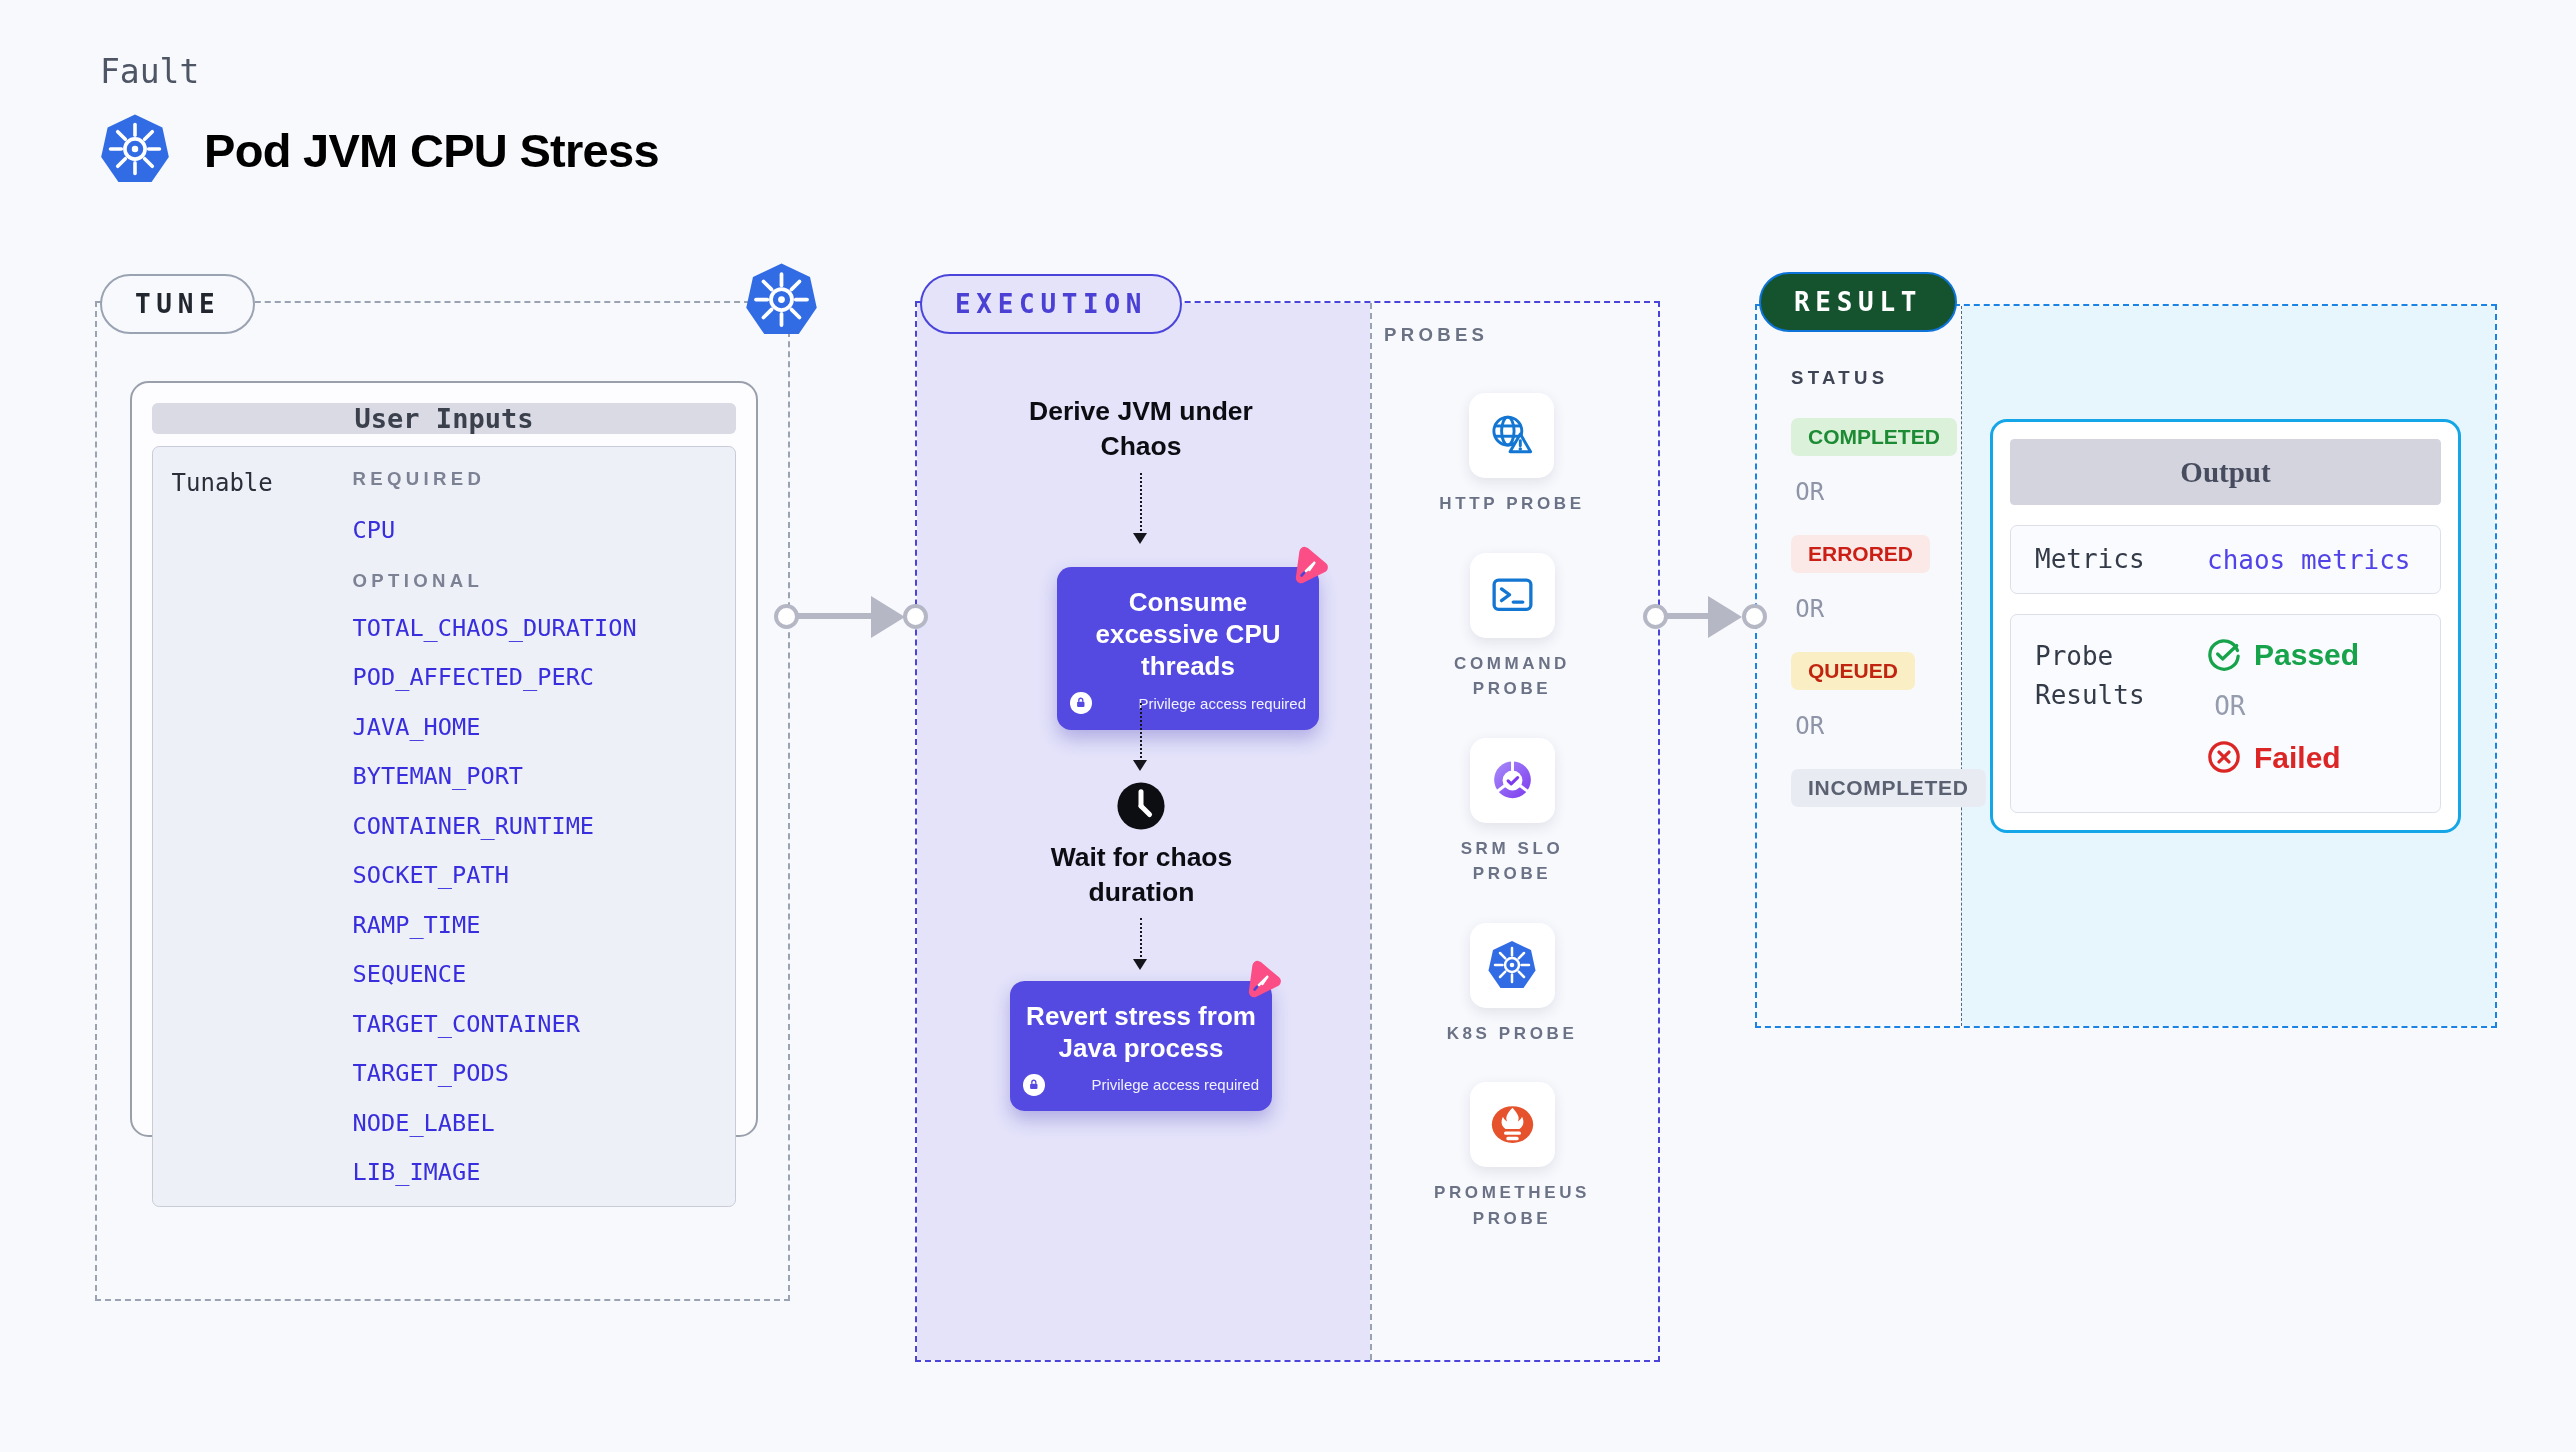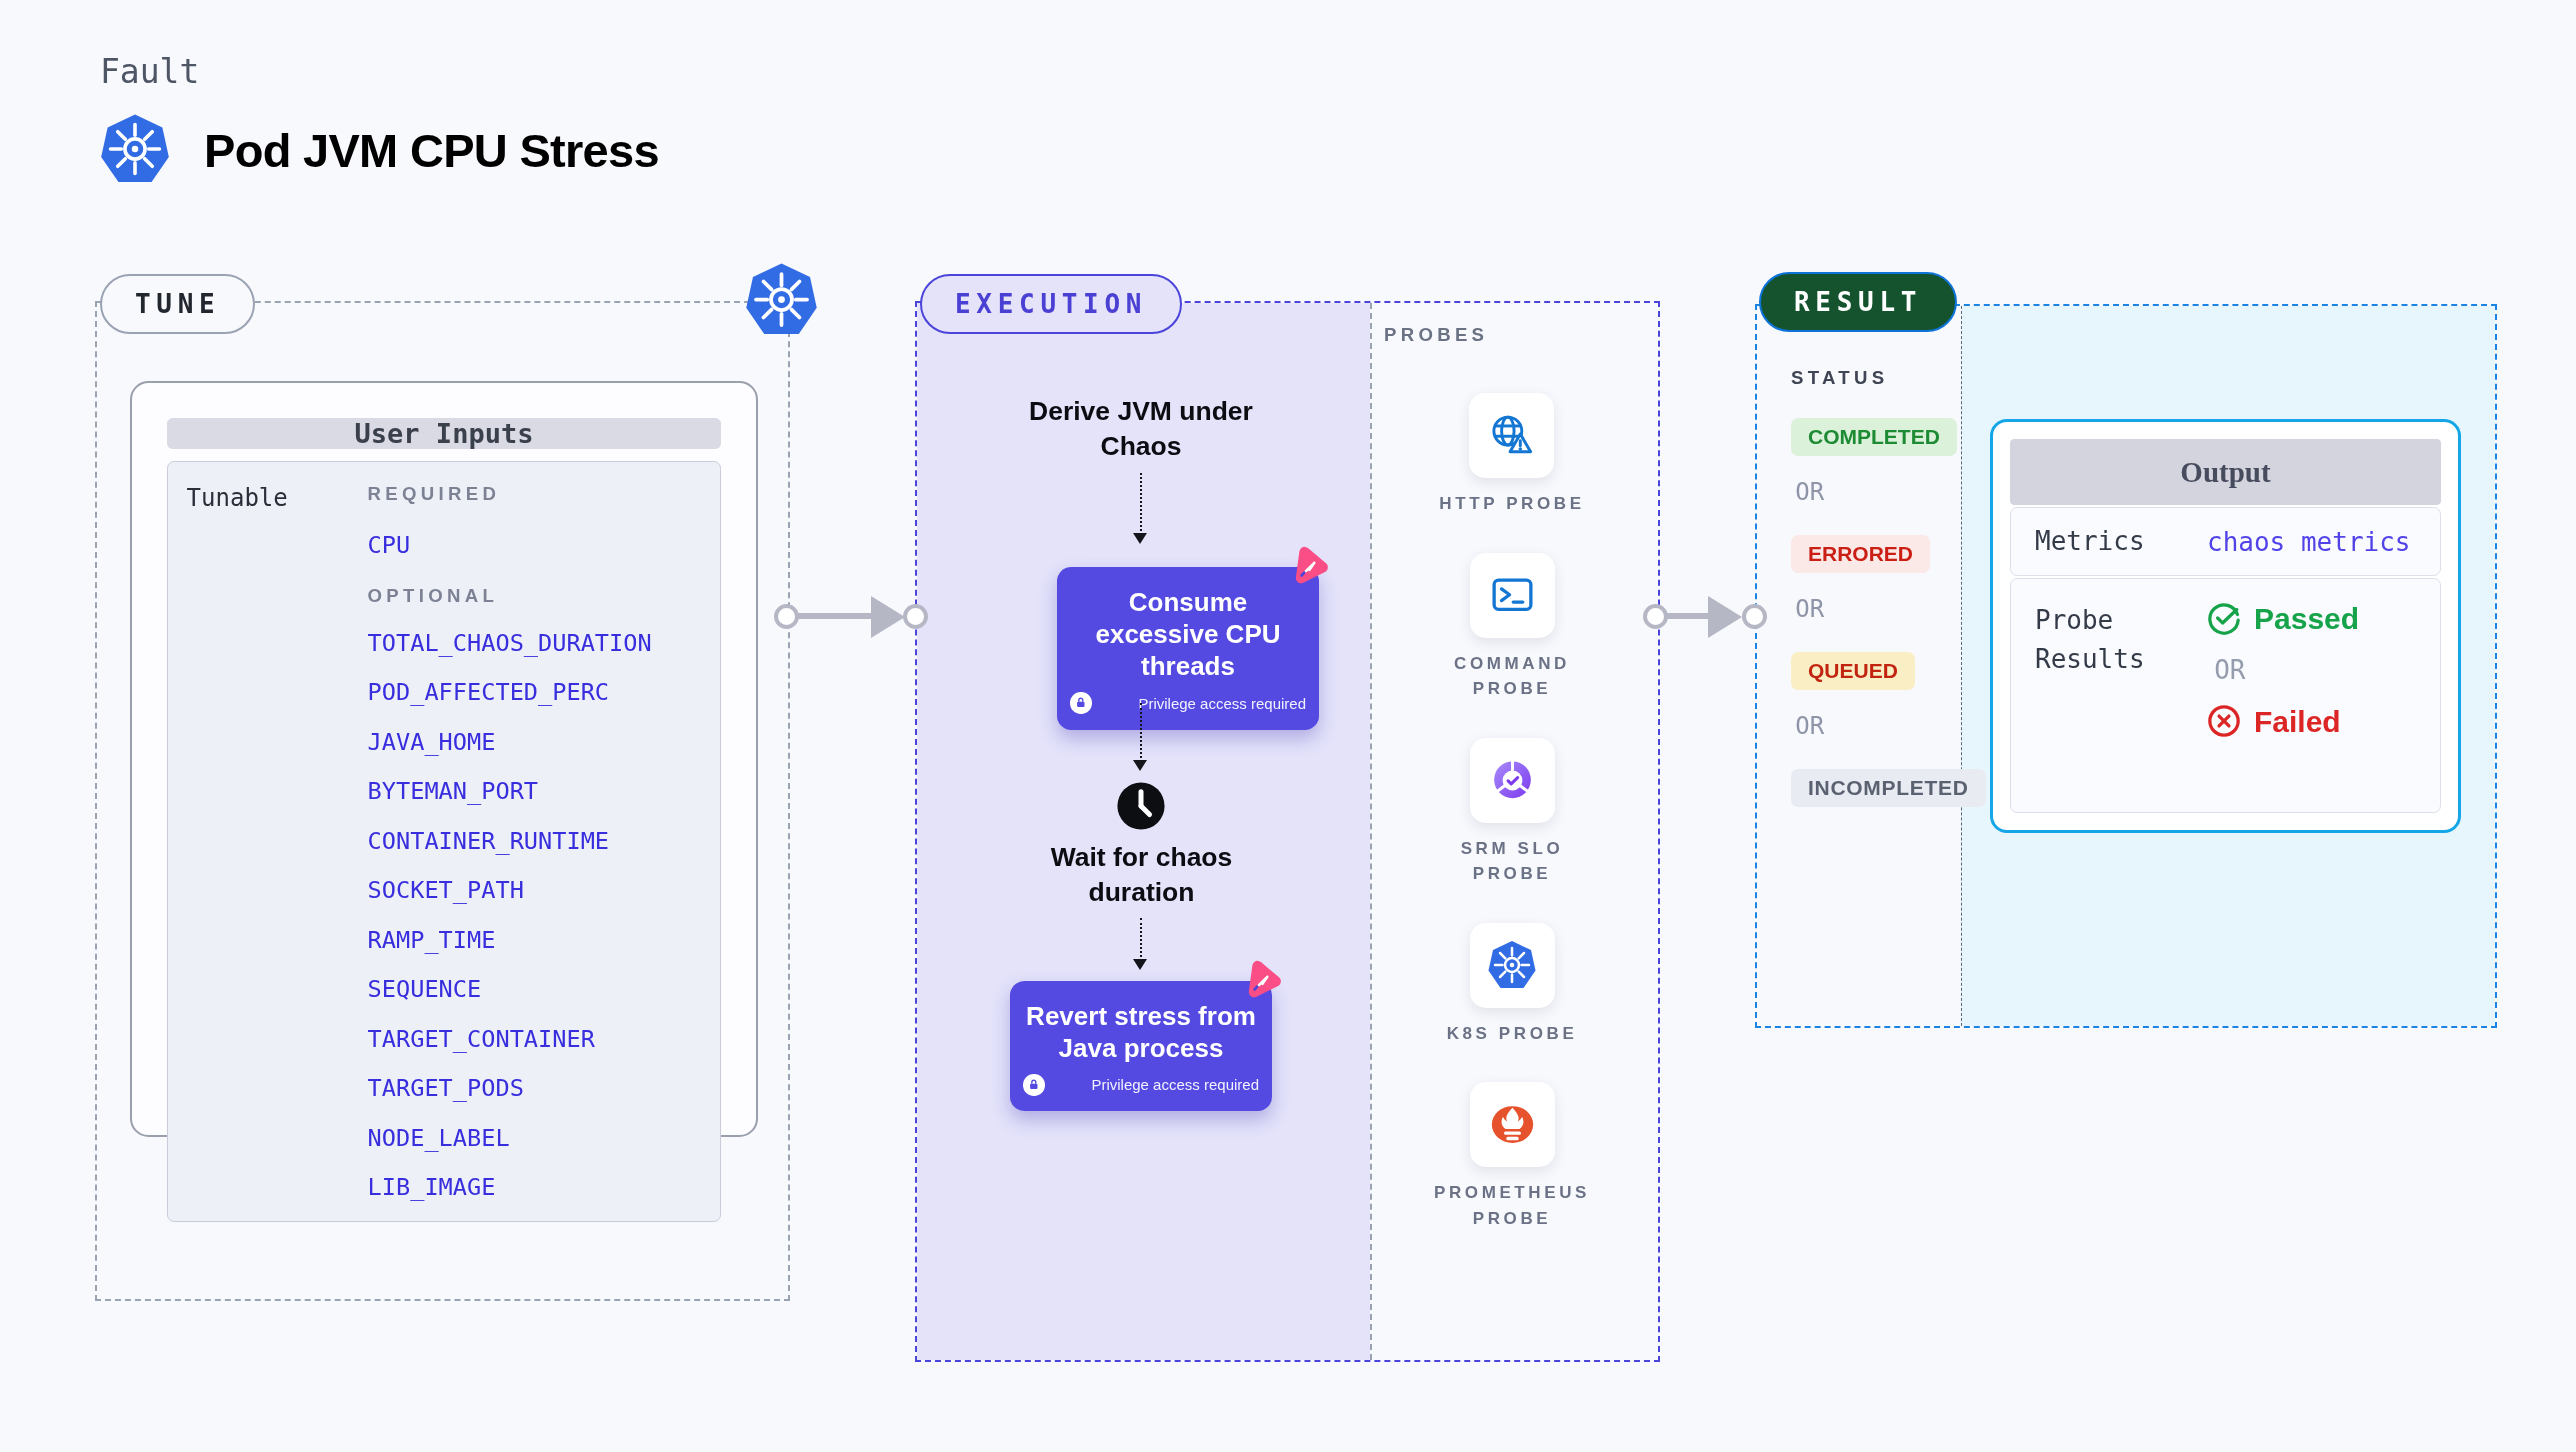--- a/index.html
+++ b/index.html
@@ -17,21 +17,21 @@
   .pill{position:absolute;height:56px;display:flex;align-items:center;justify-content:center;
         border-radius:716px;font-weight:bold;font-size:26px;letter-spacing:5.7px;padding:0 33px;z-index:6;}
   .pill-tune{left:100px;top:274px;background:#f8f9fd;border:2.9px solid #9aa3b2;color:#22262f;}
   .pill-exec{left:920px;top:274px;background:#e4e3fa;border:2.9px solid #4a44da;color:#4a40d4;}
   .pill-result{left:1759px;top:272px;background:#14532d;border:2.9px solid #0e74d9;color:#ffffff;}
 
   
   .tune-box{left:95px;top:301px;width:691px;height:996px;border:2.1px dashed #9aa3b2;z-index:1;}
   .k8s-corner{left:744px;top:262px;z-index:7;}
   .ui-card{left:130px;top:381px;width:628px;height:756px;background:#fdfdff;border:2.1px solid #9aa0ab;
-           border-radius:18.6px;padding:35px;box-sizing:border-box;display:flex;flex-direction:column;z-index:3;}
+           border-radius:18.6px;padding:20px;box-sizing:border-box;display:flex;flex-direction:column;z-index:3;}
   .ui-head{height:69px;background:#d9dae3;border-radius:5.7px;display:flex;align-items:center;justify-content:center;
            font-size:27px;font-weight:bold;color:#3b404d;}
   .ui-list{margin-top:11.5px;flex:1;background:#eef0f8;border:1.4px solid #c9cbd8;border-radius:7.2px;
            padding:21.5px 7.2px 20px 18.6px;display:flex;box-sizing:border-box;}
   .ui-rowlabel{width:181px;font-size:24px;color:#2a2e38;padding-top:1.4px;}
   .ui-col{display:flex;flex-direction:column;}
   .grp-label{font-size:18.6px;font-weight:bold;letter-spacing:4.3px;color:#7c8294;}
   .tunable-item{font-size:23.6px;color:#382ede;}
   .mt36{margin-top:26px;} .mt30{margin-top:21.5px;}
 
@@ -79,21 +79,21 @@
   .badge-completed{color:#1d8a34;background:#dcf1da;}
   .badge-errored{color:#cb1f15;background:#fbe9e7;}
   .badge-queued{color:#c2250f;background:#faeec5;}
   .badge-incompleted{color:#5a6170;background:#e9ebf3;letter-spacing:0.7px;}
   .or-sep{margin-top:21.5px;margin-left:4.3px;font-size:24px;color:#8f95a8;}
 
   .output-card{left:1990px;top:419px;width:471px;height:414px;background:#ffffff;border:3.6px solid #14a6e6;
                border-radius:17px;box-sizing:border-box;padding:17px;display:flex;flex-direction:column;z-index:3;}
   .output-head{height:66px;background:#d3d4de;border-radius:4.3px;display:flex;align-items:center;
                justify-content:center;font-size:29px;font-weight:bold;color:#464c5e;font-family:Liberation Serif, serif;}
-  .o-row{margin-top:2px;border:1.4px solid #dcdfe9;border-radius:7.2px;background:#fafbfe;box-sizing:border-box;}
+  .o-row{margin-top:20px;border:1.4px solid #dcdfe9;border-radius:7.2px;background:#fafbfe;box-sizing:border-box;}
   .o-metrics{height:69px;display:flex;align-items:center;padding-left:24px;}
   .o-label{width:172px;font-size:26px;color:#343b48;line-height:1.5;}
   .o-value{font-size:26px;color:#5143e8;}
   .o-proberow{flex:1;display:flex;padding:21.5px 0 0 24px;}
   .pr-col{display:flex;flex-direction:column;align-items:flex-start;}
   .pf-line{display:flex;align-items:center;gap:13px;}
   .pf-text-pass{font-size:30px;font-weight:bold;color:#16a34a;}
   .pf-text-fail{font-size:30px;font-weight:bold;color:#dc2626;}
   .pr-or{margin:18.6px 0 18.6px 7.2px;font-size:26px;color:#959cae;}
   .hidden-defs{position:absolute;width:0;height:0;overflow:hidden;}

